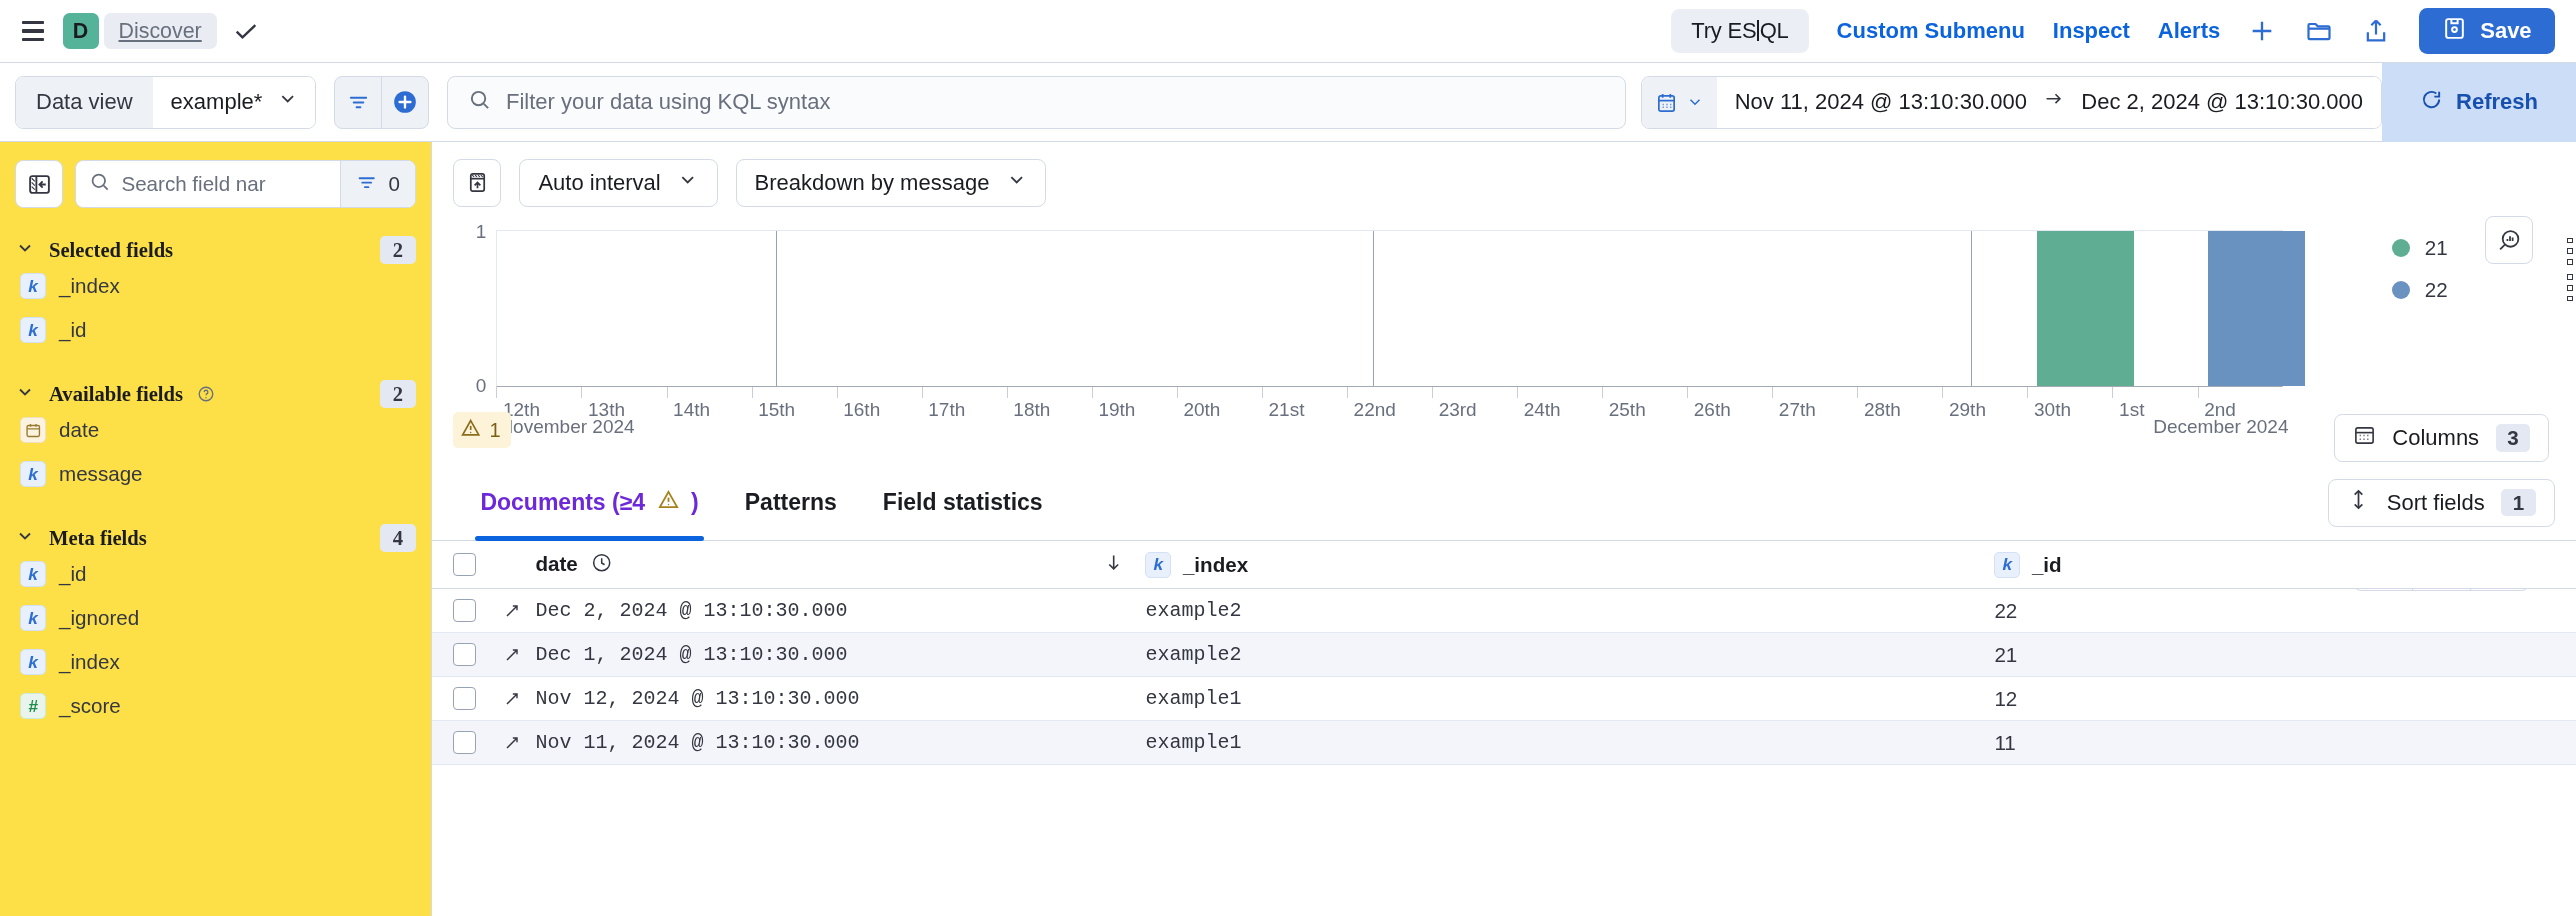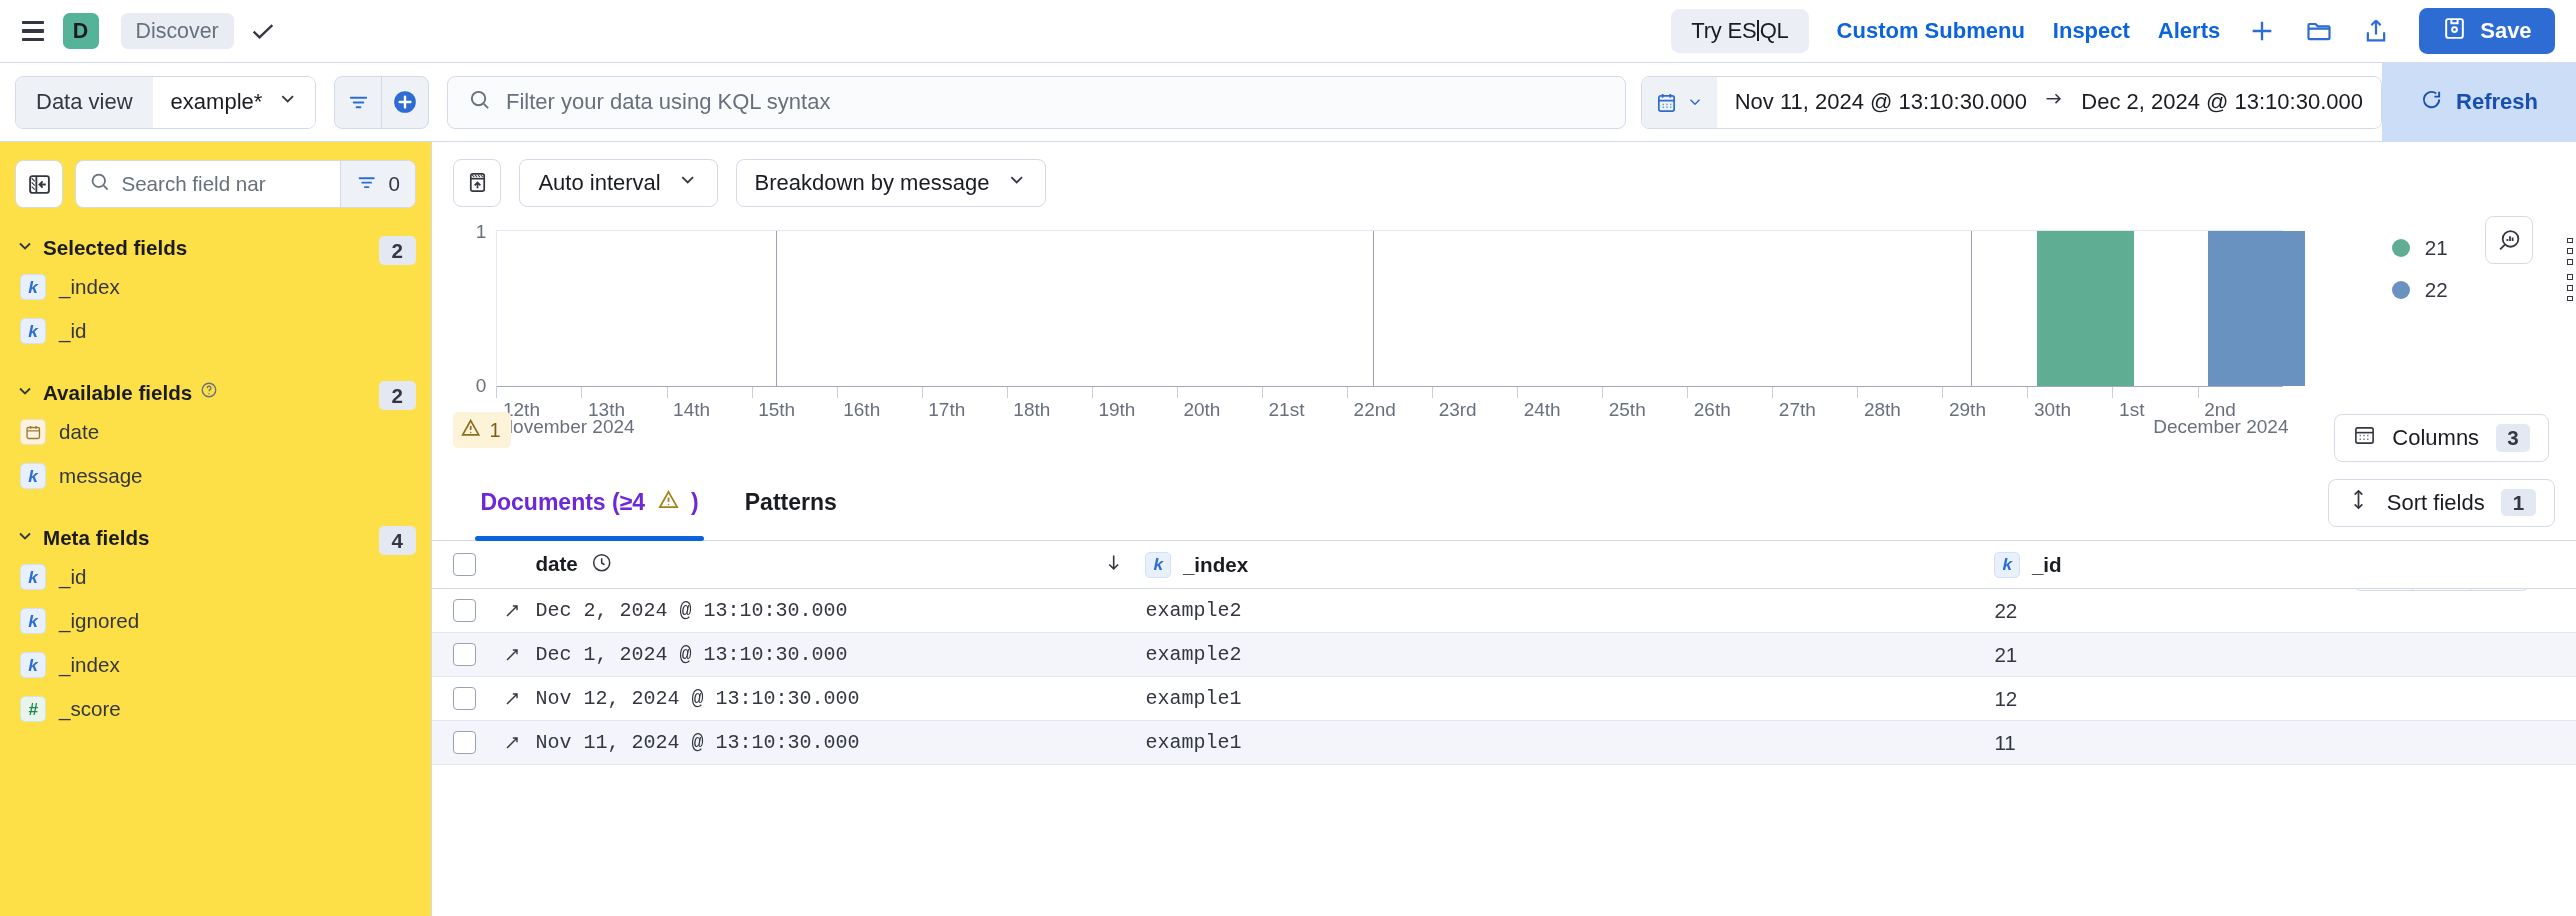--- a/index.html
+++ b/index.html
@@ -22,22 +22,22 @@
   }
   .hamburger { width:36px; height:36px; display:flex; flex-direction:column;
     justify-content:center; align-items:center; gap:5px; cursor:pointer; }
   .hamburger i { display:block; width:21.4px; height:3.3px; background:#343741; border-radius:0.8px; }
   .app-badge {
     width:36px; height:36px; border-radius:6.6px; background:#54B399;
     color:#1A1C21; font-size:21.4px; font-weight:700;
     display:flex; align-items:center; justify-content:center; margin-left:11.5px;
   }
   .bc-chip {
-    margin-left:22px; padding:5.8px 15px; border-radius:6.6px;
-    background:#E9EDF3; color:#69707D; font-size:21.4px; font-weight:400;
+    margin-left:5px; padding:5.8px 15px; border-radius:6.6px;
+    background:#E9EDF3; color:#69707D; font-size:21.4px; font-weight:400;text-decoration:underline;
   }
   .bc-check { margin-left:15px; width:28px; height:28px; display:flex; align-items:center; justify-content:center; }
   .nav-spacer { flex:1; }
   .esql-chip {
     background:#EBEFF5; border-radius:8.2px; padding:9px 20px;
     font-size:22px; color:#1A1C21; letter-spacing:-0.2px;
   }
   .esql-chip .cursor { display:inline-block; width:1.6px; height:21.4px;
     background:#1A1C21; vertical-align:-3.3px; margin:0 0.8px; }
   .nav-link {
@@ -89,21 +89,21 @@
   .side-top { display:flex; align-items:center; gap:11.5px; }
   .collapse-btn { width:48px; height:48px; border:0.8px solid #D3DAE6; border-radius:8.2px;
     background:#FFFFFF; display:flex; align-items:center; justify-content:center; cursor:pointer; }
   .field-search { flex:1; height:48px; border:0.8px solid #D3DAE6; border-radius:8.2px;
     background:#FFFFFF; display:flex; align-items:center; overflow:hidden; }
   .field-search .sq { display:flex; align-items:center; gap:11.5px; padding:0 13px; flex:1;
     font-size:20.6px; color:#69707D; white-space:nowrap; overflow:hidden; }
   .field-search .filt { background:#EEF2F7; height:100%; display:flex; align-items:center;
     gap:11.5px; padding:0 15px; border-left:0.8px solid #D3DAE6; cursor:pointer; }
   .field-search .filt .cnt { font-size:20.6px; color:#343741; }
-  .sect-head { display:flex; align-items:flex-start; gap:8px; margin-top:28px; cursor:pointer; }
+  .sect-head { display:flex; align-items:center; gap:14px; margin-top:28px; cursor:pointer;font-family:Liberation Serif, serif; }
   .sect-head .ttl { font-size:20.6px; font-weight:700; color:#1A1C21; }
   .sect-head .help { width:18px; height:18px; }
   .sect-head .badge { margin-left:auto; background:#E3E8F2; color:#343741;
     border-radius:5px; font-size:20.6px; font-weight:700; padding:2.5px 13px; }
   .fld { display:flex; align-items:center; gap:13px; padding:9px 5px; cursor:pointer; }
   .fld .tp { width:26px; height:26px; border-radius:5px; display:flex; align-items:center;
     justify-content:center; font-size:17.3px; font-style:italic; font-weight:700; flex-shrink:0; }
   .tp.k { background:#E8F0FC; color:#2D6CD2; border:0.8px solid #D3E0F5; }
   .tp.num { background:#E9F5EC; color:#1E8C4C; border:0.8px solid #CFE9D8; }
   .tp.date { background:#FBF3E0; border:0.8px solid #EFE0C0; }
@@ -549,20 +549,21 @@
         <span>
           <svg width="23" height="23" viewBox="0 0 24 24" fill="none" stroke="#A8811C" stroke-width="1.9">
               <path d="M12 4l9 16H3l9-16z"></path>
               <path d="M12 10v4.5"></path>
               <circle cx="12" cy="17.3" r=".8" fill="#A8811C" stroke="none"></circle>
             </svg>
         </span>
         <span>)</span>
       </div>
       <div class="tab">Patterns</div>
+      <div class="tab">Field statistics</div>
 
       <div class="tb-right">
         <div class="pill-btn">
           <span>
             <svg width="23" height="23" viewBox="0 0 24 24" fill="none" stroke="#343741" stroke-width="1.7">
                 <rect x="3" y="4" width="18" height="16" rx="2"></rect>
                 <path d="M3 9h18"></path>
                 <path d="M7 12h1M11 12h1M15 12h1M7 16h1M11 16h1M15 16h1" stroke-width="1.5"></path>
               </svg>
           </span>

